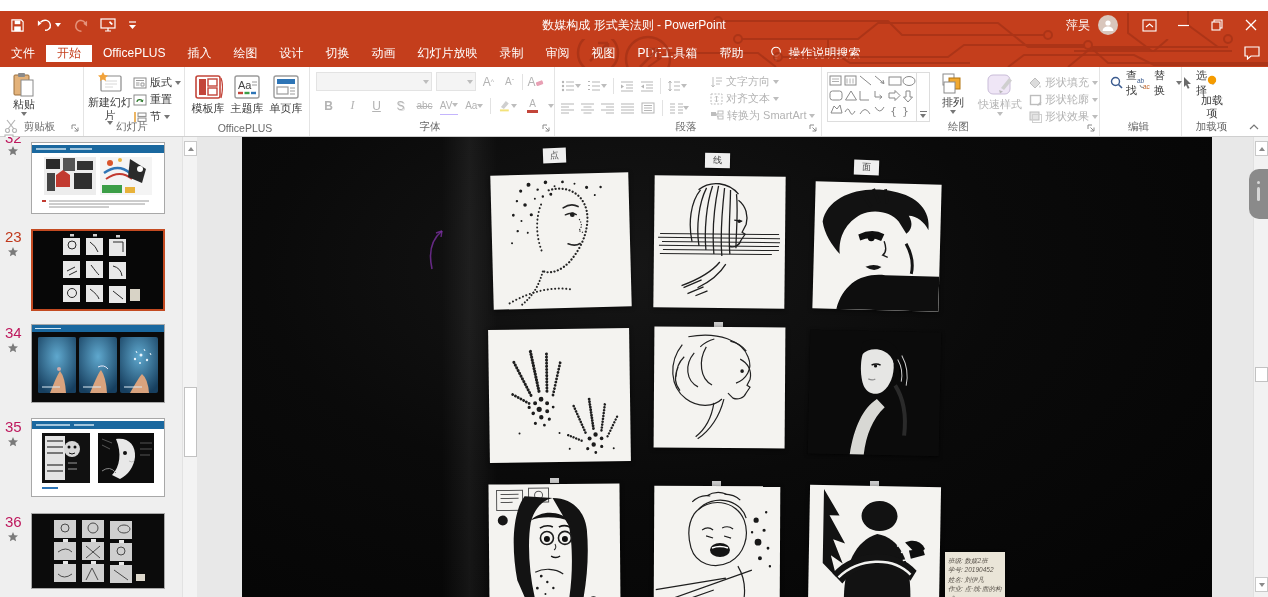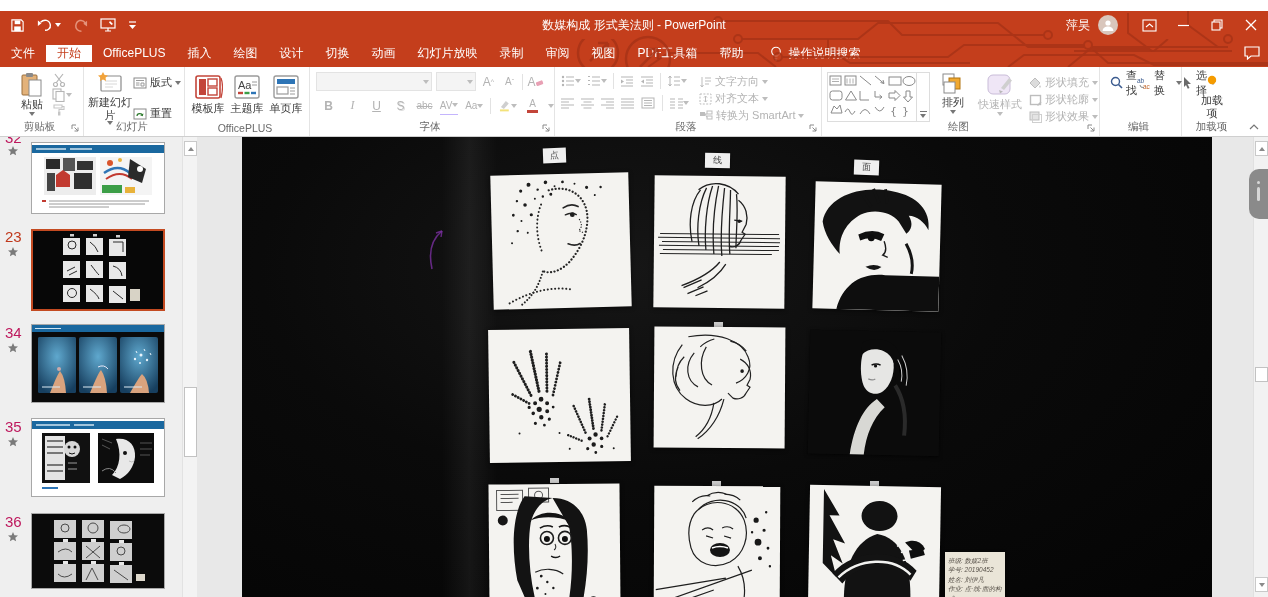--- a/index.html
+++ b/index.html
@@ -208,21 +208,21 @@
     <div class="tab-right">
       <svg width="16" height="14" viewBox="0 0 16 14">
           <path d="M1 1 h14 v9 h-8 l-3.5 3 v-3 H1 Z" fill="none" stroke="#fff" stroke-width="1.2"></path>
         </svg>
     </div>
   </div>
 
   <div class="ribbon">
 
     <div class="grp g-clip">
-      <div style="display:flex;padding-left:12px;">
+      <div style="display:flex;padding-left:4px;flex-direction:column;">
         <div class="bigbtn" style="width:40px">
           <svg width="24" height="26" viewBox="0 0 24 26">
               <rect x="2" y="3" width="15" height="20" rx="1" fill="#E3B27A" stroke="#9a6f3c" stroke-width="1"></rect>
               <rect x="6" y="1" width="7" height="4" rx="1" fill="#8a8a8a"></rect>
               <rect x="9" y="8" width="12" height="16" fill="#fff" stroke="#8a8a8a" stroke-width="1"></rect>
             </svg>
           <span>粘贴</span>
             <span class="cr" style="margin-top:1px"></span>
         </div>
         <div style="display:flex;flex-direction:column;gap:1px;padding-top:3px;">
@@ -261,21 +261,21 @@
       <div style="display:flex;padding-left:3px;">
         <div class="bigbtn" style="width:46px">
           <svg width="26" height="24" viewBox="0 0 26 24">
               <rect x="4" y="4" width="20" height="15" rx="1" fill="#fff" stroke="#8a8a8a" stroke-width="1.2"></rect>
               <path d="M8 9 h12 M8 12 h12 M8 15 h8" stroke="#d8d8d8" stroke-width="1"></path>
               <path d="M6 0 l1.6 3 3.4 .5 -2.5 2.3 .6 3.2 -3.1 -1.6 -3.1 1.6 .6 -3.2 L1 3.5 4.4 3 Z" fill="#F2A33A"></path>
             </svg>
           <span style="width:44px">新建幻灯片</span>
             <span class="cr"></span>
         </div>
-        <div style="display:flex;flex-direction:column;gap:14px;padding-top:4px;">
+        <div style="display:flex;flex-direction:column;gap:0;padding-top:4px;">
           <div class="smallrow">
             <svg class="ic" width="14" height="12" viewBox="0 0 14 12">
                 <rect x="1" y="1" width="12" height="10" fill="#fff" stroke="#8a8a8a"></rect>
                 <path d="M3 3.5 h8 M3 6 h3.5 M3 8 h3.5 M8 6 v3 h3 v-3 Z" stroke="#9a9a9a" fill="none"></path>
               </svg>
             <span>版式</span>
               <span class="cr"></span>
           </div>
           <div class="smallrow">
             <svg class="ic" width="14" height="12" viewBox="0 0 14 12">
@@ -389,21 +389,21 @@
       </div>
       <div class="grp-label">字体</div>
       <span class="launcher">
           <svg width="9" height="9" viewBox="0 0 9 9">
             <path d="M1 1 h4 M1 1 v4 M3.5 3.5 L7 7 M7 3.5 v3.5 h-3.5" fill="none" stroke="#8a8a8a" stroke-width="1"></path>
           </svg>
         </span>
     </div>
 
     <div class="grp g-para">
-      <div style="display:flex;padding-left:6px;gap:10px;">
+      <div style="display:flex;padding-left:6px;gap:21px;align-items:center;">
         <div>
           <div style="display:flex;align-items:center;gap:6px;height:22px;">
             <span style="display:flex;align-items:center">
                 <svg width="14" height="12" viewBox="0 0 14 12">
                   <circle cx="2" cy="2" r="1.2" fill="#b5b5b5"></circle>
                   <circle cx="2" cy="6" r="1.2" fill="#b5b5b5"></circle>
                   <circle cx="2" cy="10" r="1.2" fill="#b5b5b5"></circle>
                   <path d="M5 2 h8 M5 6 h8 M5 10 h8" stroke="#b5b5b5"></path>
                 </svg>
                 <span class="cr dimc"></span>

